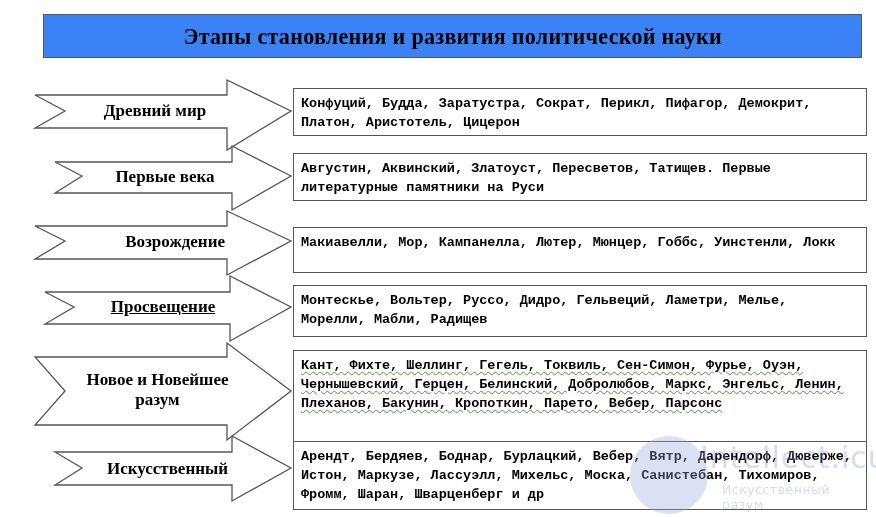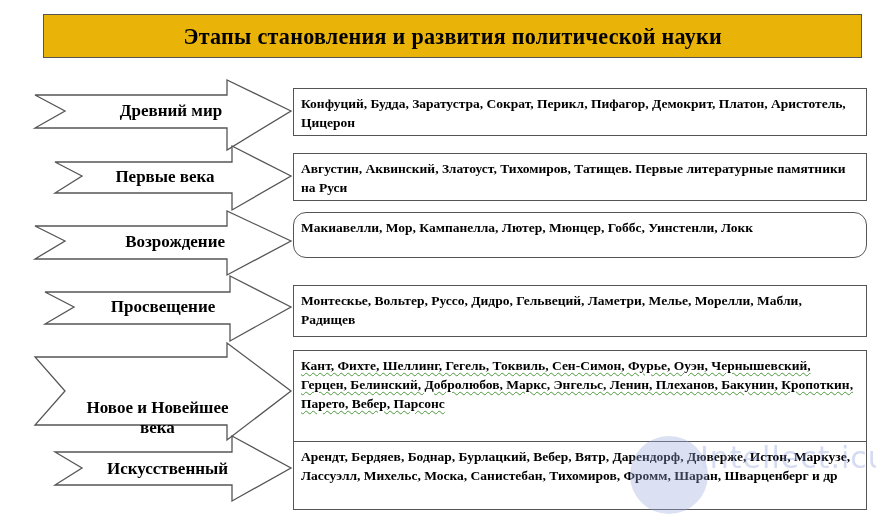--- a/index.html
+++ b/index.html
@@ -1,26 +1,26 @@
 <!DOCTYPE html>
 <html><head>
   <meta charset="utf-8">
   <style>
     html, body { margin: 0; padding: 0; background: #ffffff; }
     body { width: 876px; height: 517px; position: relative; overflow: hidden;
            font-family: "Liberation Serif", "DejaVu Serif", serif; color: #000; }
     .title-box { position: absolute; left: 43px; top: 14px; width: 819px; height: 44px;
-                 border: 1.5px solid #555; box-sizing: border-box; background: #eab308;
+                 border: 1.5px solid #555; box-sizing: border-box; background: #3b82f6;
                  display: flex; align-items: center; justify-content: center; }
     .title-text { font-size: 24px; font-weight: bold; letter-spacing: 0.3px; transform: scaleX(0.92); white-space: nowrap; }
     svg.arrows { position: absolute; left: 0; top: 0; }
     .arrow-label { position: absolute; font-weight: bold; font-size: 17px; text-align: center; line-height: 20px; white-space: nowrap; }
     .content-box { position: absolute; left: 293px; width: 574px; box-sizing: border-box;
                    border: 1.5px solid #555; background: #fff; padding: 5px 7px;
-                   font-size: 13.5px; font-weight: bold; line-height: 19px; }
+                   font-size: 13.5px; font-weight: bold; line-height: 19px; font-family: Liberation Mono, monospace; }
     .wavy { text-decoration: underline wavy #4a9a3a; text-decoration-thickness: 1px; text-underline-offset: 2px; }
     .watermark { position: absolute; left: 622px; top: 434px; width: 250px; height: 80px; pointer-events: none; opacity: 0.35; }
     .wm-circle { position: absolute; left: 8px; top: 2px; width: 78px; height: 78px; border-radius: 50%; background: #9aa8de; }
     .wm-text { position: absolute; left: 78px; top: 6px; font-family: "DejaVu Sans", sans-serif; font-size: 30px; color: #8a9ad6; letter-spacing: 1px; }
     .wm-sub { position: absolute; left: 100px; top: 48px; font-family: "DejaVu Sans", sans-serif; font-size: 12.5px; color: #8a9ad6; letter-spacing: 0.5px; }
   </style>
 </head>
 <body>
 
 <div class="title-box">
@@ -37,35 +37,36 @@
     <polygon points="35,226 227,226 227,211 291,241 227,275 227,259 35,259 65,241"></polygon>
 
     <polygon points="45,292 230,292 230,276 291,307 230,341 230,324 45,324 74,307"></polygon>
 
     <polygon points="35,357 227,357 227,343 291,391 227,440 227,425 35,425 65,391"></polygon>
 
     <polygon points="55,452 232,452 232,436 291,468 232,501 232,485 55,485 82,468"></polygon>
   </g>
 </svg>
 
-<div class="arrow-label" style="left:106px; top:101px; width:130px;">Древний мир</div>
+<div class="arrow-label" style="left:90px; top:101px; width:130px;">Древний мир</div>
 <div class="arrow-label" style="left:100px; top:167px; width:130px;">Первые века</div>
 <div class="arrow-label" style="left:90px; top:232px; width:135px;text-align:right;">Возрождение</div>
-<div class="arrow-label" style="left:98px; top:297px; width:130px;">Просвещение</div>
-<div class="arrow-label" style="left:70px; top:370px; width:175px;margin-top:28px;">
+<div class="arrow-label" style="left:98px; top:297px; width:130px;text-decoration:underline;">Просвещение</div>
+<div class="arrow-label" style="left:70px; top:370px; width:175px;">
   <div>Новое и Новейшее</div>
-  <div>века</div>
+  <div>разум</div>
 </div>
 <div class="arrow-label" style="left:95px; top:459px; width:145px;">Искусственный</div>
 
 <div class="content-box" style="top:88px; height:48px;">Конфуций, Будда, Заратустра, Сократ, Перикл, Пифагор, Демокрит, Платон, Аристотель, Цицерон</div>
-<div class="content-box" style="top:153px; height:48px;">Августин, Аквинский, Златоуст, Тихомиров, Татищев. Первые литературные памятники на Руси</div>
-<div class="content-box" style="top:212px; height:46px;border-radius:13px;">Макиавелли, Мор, Кампанелла, Лютер, Мюнцер, Гоббс, Уинстенли, Локк</div>
+<div class="content-box" style="top:153px; height:48px;">Августин, Аквинский, Златоуст, Пересветов, Татищев. Первые литературные памятники на Руси</div>
+<div class="content-box" style="top:227px; height:46px;">Макиавелли, Мор, Кампанелла, Лютер, Мюнцер, Гоббс, Уинстенли, Локк</div>
 <div class="content-box" style="top:285px; height:52px;">Монтескье,  Вольтер,  Руссо, Дидро,  Гельвеций, Ламетри,  Мелье, Морелли, Мабли, Радищев</div>
 <div class="content-box" style="top:350px; height:96px;">
   <span class="wavy">Кант, Фихте, Шеллинг, Гегель, Токвиль, Сен-Симон, Фурье, Оуэн, Чернышевский, Герцен, Белинский, Добролюбов, Маркс, Энгельс, Ленин, Плеханов, Бакунин, Кропоткин, Парето, Вебер, Парсонс</span>
 </div>
 <div class="content-box" style="top:441px; height:69px;">Арендт, Бердяев, Боднар, Бурлацкий, Вебер, Вятр, Дарендорф, Дюверже, Истон, Маркузе, Лассуэлл, Михельс, Моска, Санистебан, Тихомиров, Фромм, Шаран,  Шварценберг и др</div>
 
 <div class="watermark">
   <div class="wm-circle"></div>
   <div class="wm-text">Intellect.icu</div>
+  <div class="wm-sub">Искусственный разум</div>
 </div>
 
 </body></html>

